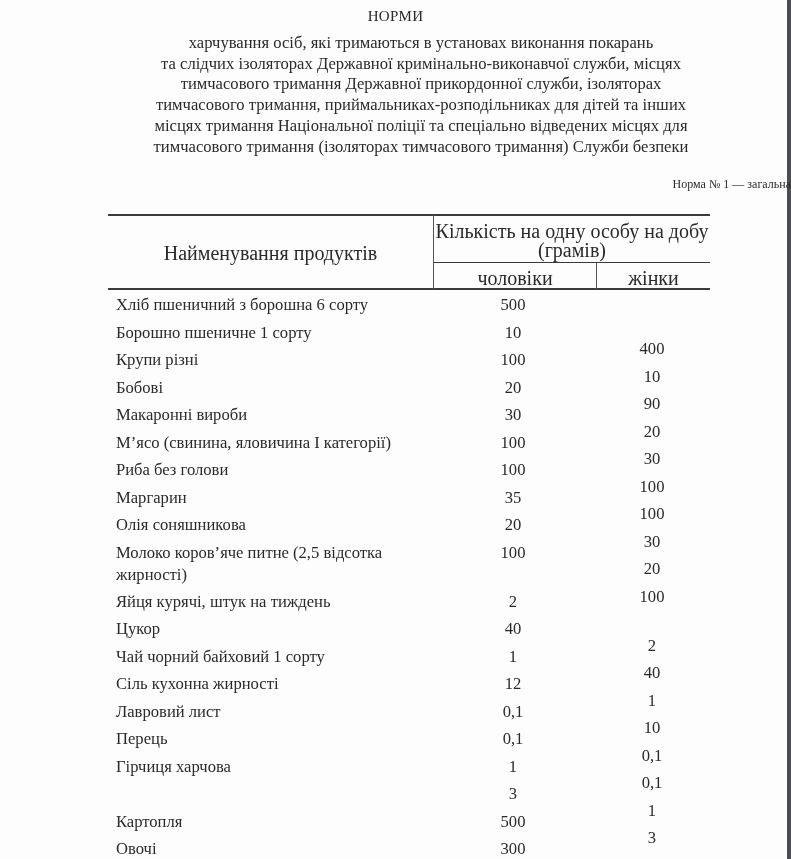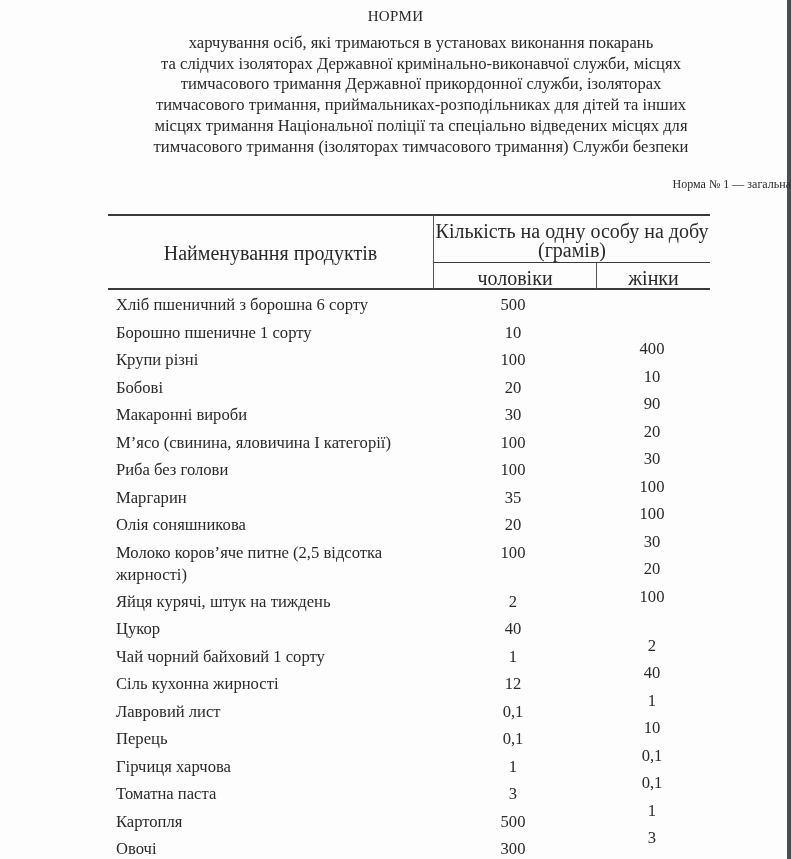--- a/index.html
+++ b/index.html
@@ -144,21 +144,20 @@
       <span class="name">Перець</span>
       <span class="men">0,1</span>
       <span class="women">0,1</span>
     </div>
   <div class="row">
       <span class="name">Гірчиця харчова</span>
       <span class="men">1</span>
       <span class="women">1</span>
     </div>
   <div class="row">
-      <span class="name">Томатна паста</span>
       <span class="men">3</span>
       <span class="women">3</span>
     </div>
   <div class="row">
       <span class="name">Картопля</span>
       <span class="men">500</span>
       <span class="women">500</span>
     </div>
   <div class="row">
       <span class="name">Овочі</span>

